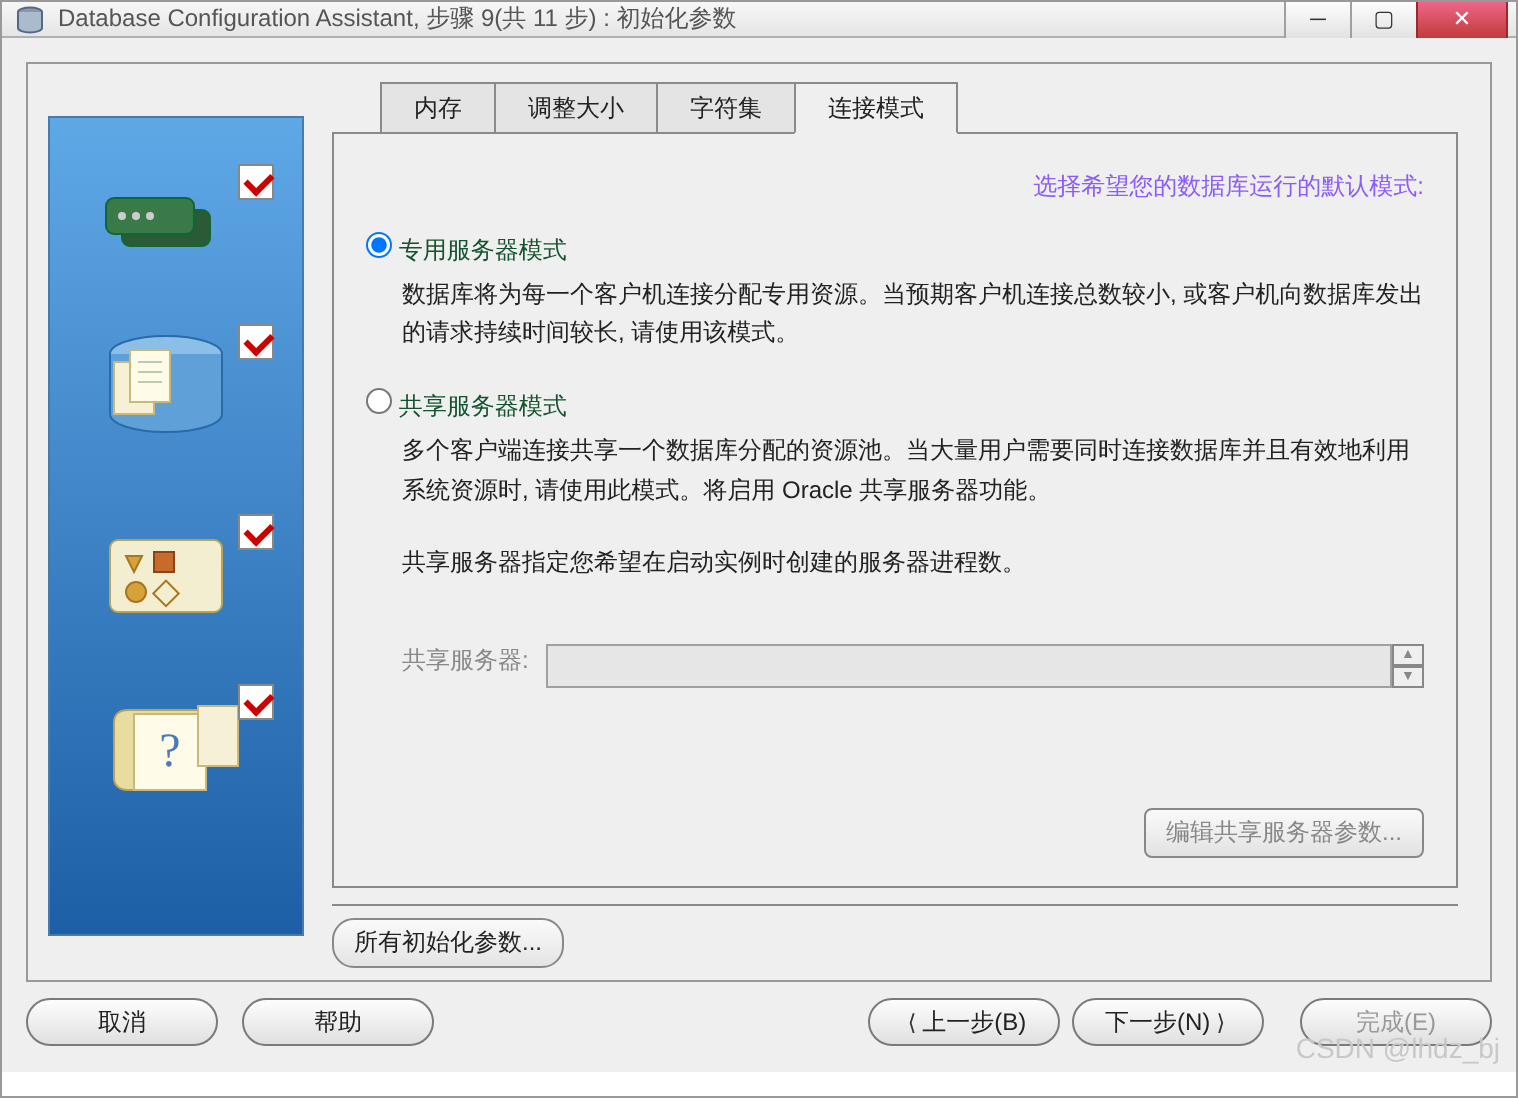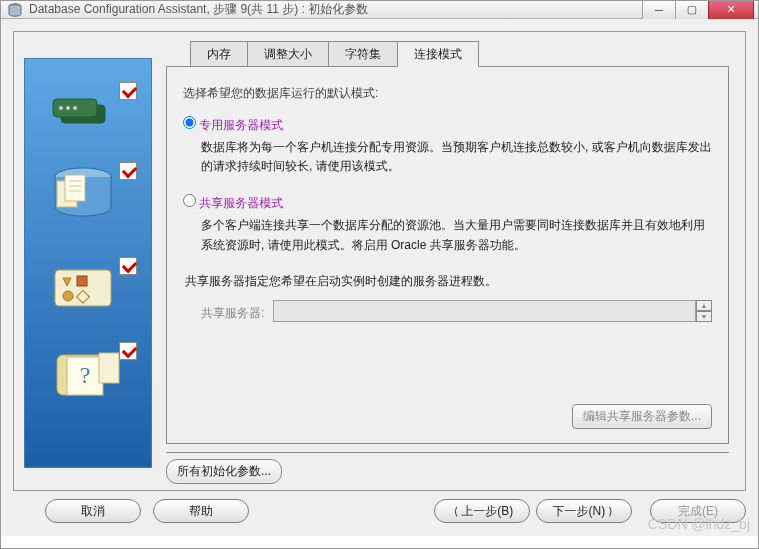--- a/index.html
+++ b/index.html
@@ -113,31 +113,31 @@
       z-index: 2;
       border-bottom: 1px solid #efefef;
     }
     .tab-panel {
       border: 1px solid #8a8a8a;
       background: #efefef;
       padding: 14px 16px;
       height: 378px;
       position: relative;
     }
-    .desc { margin: 4px 0 14px 0; color: #404040; }
+    .desc { margin: 4px 0 14px 0; color: #8b5cf6; text-align: right; }
     .radio-row { margin-top: 6px; }
-    .radio-row label { font-weight: normal; color: #a21caf; }
+    .radio-row label { font-weight: normal; color: #14532d; }
     .radio-desc {
       margin: 4px 0 18px 18px;
       line-height: 1.6;
       color: #222;
     }
     .shared-row {
-      display: flex; align-items: flex-end;
-      margin: 10px 0 0 18px;
+      display: flex; align-items: flex-start;
+      margin: 32px 0 0 18px;
     }
     .shared-row .lbl { width: 72px; color: #888; }
     .shared-input {
       flex: 1;
       height: 22px;
       border: 1px solid #a0a0a0;
       background: #e6e6e6;
       color: #666;
       padding: 0 4px;
     }
@@ -173,21 +173,20 @@
       border:1px solid #888;
       border-radius:11px;
       background:linear-gradient(#fafafa,#e4e4e4);
       color:#222;
     }
     
     .footer {
       display: flex;
       align-items: flex-end;
       margin-top: 8px;
-      margin-left: 32px;
     }
     .oval-btn {
       min-width: 96px;
       height: 24px;
       border: 1px solid #7a7a7a;
       border-radius: 12px;
       background: linear-gradient(#fdfdfd,#e0e0e0);
       display: flex; align-items: center; justify-content: center;
       color: #222;
       padding: 0 12px;
@@ -195,21 +194,21 @@
     }
     .oval-btn.disabled { color: #999; }
     .footer .spacer { flex: 1; }
     .nav-arrow { font-size: 11px; margin: 0 3px; color: #333; }
     .watermark {
       position: absolute;
       right: 8px; bottom: 4px;
       font-size: 14px; color: #c8c8c8; margin-left: 16px;
     }
     .shared-note{
-       margin: 14px 0 0 2px; color:#222;
+       margin: 14px 0 0 18px; color:#222;
     }
   </style>
 </head>
 <body>
 
 <div class="titlebar">
   <span class="app-icon">
     <svg viewBox="0 0 16 16">
         <ellipse cx="8" cy="4" rx="6" ry="2.2" fill="#89a" stroke="#568"></ellipse>
         <path d="M2 4v8c0 1.2 2.7 2.2 6 2.2s6-1 6-2.2V4" fill="#abc" stroke="#568"></path>

